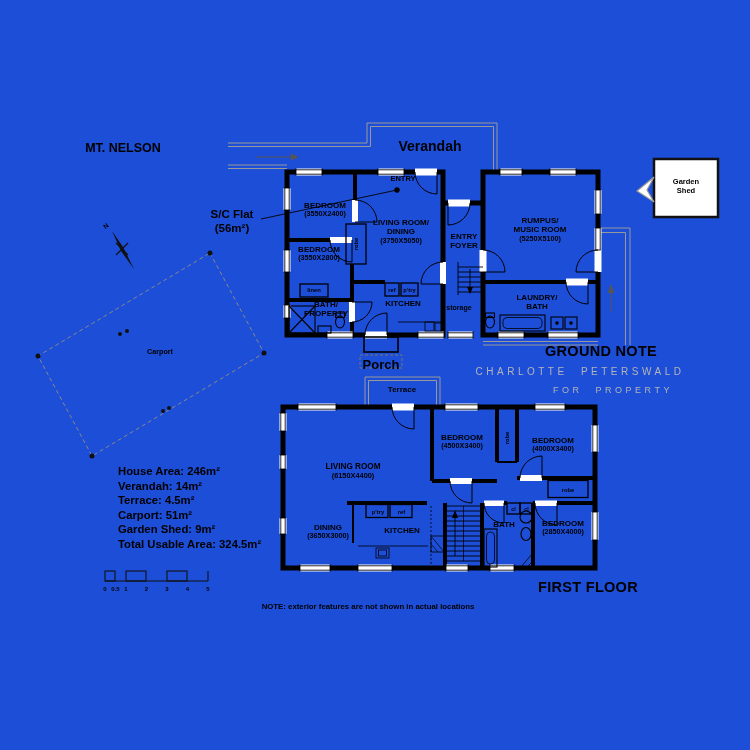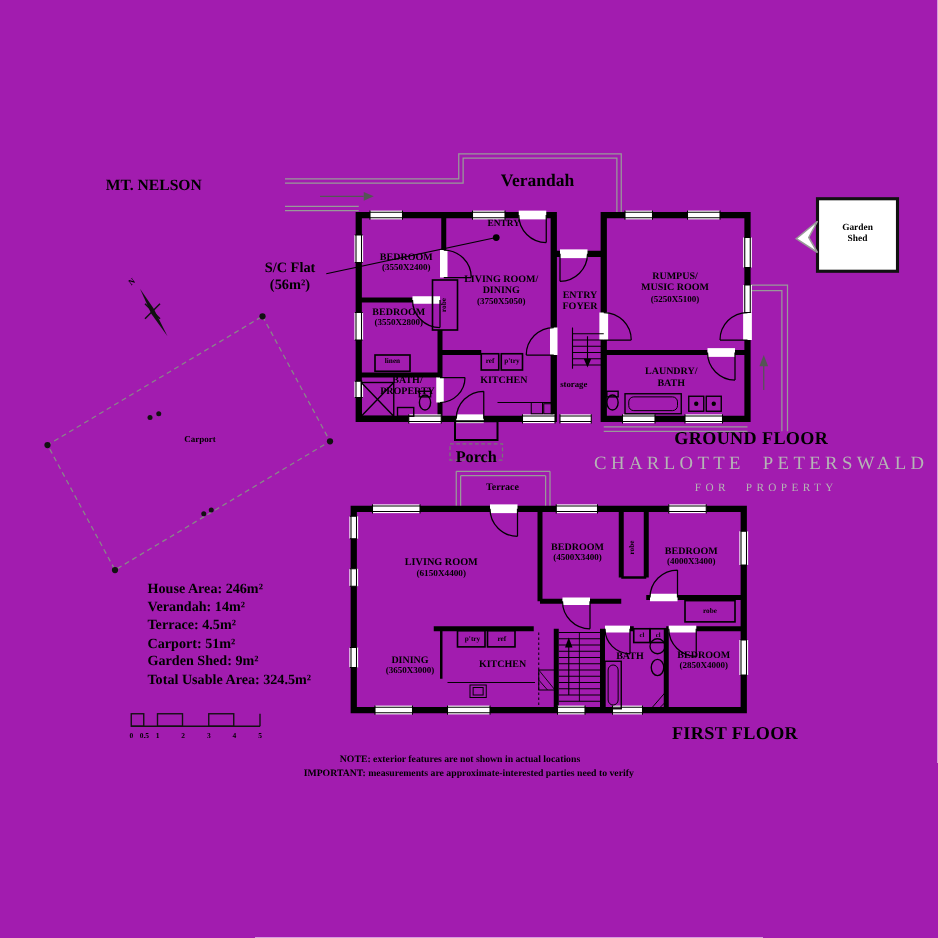--- a/index.html
+++ b/index.html
@@ -1,17 +1,17 @@
 <!DOCTYPE html>
 <html><head>
 <meta charset="utf-8">
 <style>
   html,body{margin:0;padding:0;background:#fff}
-  #canvas{position:relative;width:750px;height:750px;background:#a21caf;
-          font-family:Liberation Serif, serif;color:#000;overflow:hidden}
+  #canvas{position:relative;width:750px;height:750px;background:#1d4ed8;
+          font-family:Liberation Sans, sans-serif;color:#000;overflow:hidden}
   #plan-svg{position:absolute;left:0;top:0}
   .lbl{position:absolute;transform:translate(-50%,-50%);font-weight:700;text-align:center;
        white-space:nowrap;line-height:1.18;color:#000}
   .lbl .l{display:block}
   .dims{font-size:0.9em}
   .vlbl{transform:translate(-50%,-50%) rotate(-90deg)}
   .nrot{transform:translate(-50%,-50%) rotate(-38deg)}
   .brand{font-weight:400;color:#b5b5b5;letter-spacing:3.5px;word-spacing:7px}
   .left-block{transform:none;text-align:left}
 </style>
@@ -318,21 +318,21 @@
 <div class="lbl" style="left:537px;top:301.5px;font-size:8px">
   <span class="l">LAUNDRY/</span>
   <span class="l">BATH</span>
 </div>
 <div class="lbl" style="left:459px;top:308px;font-size:7px">storage</div>
 <div class="lbl" style="left:314px;top:290px;font-size:5.8px">linen</div>
 <div class="lbl vlbl" style="left:356px;top:244px;font-size:5.8px">robe</div>
 <div class="lbl" style="left:392px;top:289.5px;font-size:5.8px">ref</div>
 <div class="lbl" style="left:409.5px;top:289.5px;font-size:5.8px">p'try</div>
 
-<div class="lbl" style="left:353px;top:454px;font-size:8.2px">
+<div class="lbl" style="left:353px;top:471px;font-size:8.2px">
   <span class="l">LIVING ROOM</span>
   <span class="l dims">(6150X4400)</span>
 </div>
 <div class="lbl" style="left:462px;top:441.5px;font-size:8px">
   <span class="l">BEDROOM</span>
   <span class="l dims">(4500X3400)</span>
 </div>
 <div class="lbl" style="left:553px;top:444.5px;font-size:8px">
   <span class="l">BEDROOM</span>
   <span class="l dims">(4000X3400)</span>
@@ -347,38 +347,37 @@
 </div>
 <div class="lbl" style="left:402px;top:531px;font-size:8px">KITCHEN</div>
 <div class="lbl" style="left:504px;top:525px;font-size:8px">BATH</div>
 <div class="lbl vlbl" style="left:507px;top:438px;font-size:5.8px">robe</div>
 <div class="lbl" style="left:568px;top:489.5px;font-size:5.8px">robe</div>
 <div class="lbl" style="left:513.5px;top:508.5px;font-size:5.2px">cl</div>
 <div class="lbl" style="left:526.5px;top:508.5px;font-size:5.2px">cl</div>
 <div class="lbl" style="left:378px;top:511.5px;font-size:5.8px">p'try</div>
 <div class="lbl" style="left:401.5px;top:511.5px;font-size:5.8px">ref</div>
 
-<div class="lbl" style="left:601px;top:352px;font-size:14.5px;letter-spacing:0.3px">GROUND FLOOR</div>
+<div class="lbl" style="left:601px;top:352px;font-size:14.5px;letter-spacing:0.3px">GROUND NOTE</div>
 <div class="lbl" style="left:588px;top:588px;font-size:14.5px;letter-spacing:0.3px">FIRST FLOOR</div>
-<div class="lbl brand" style="left:609px;top:372px;font-size:15px">CHARLOTTE PETERSWALD</div>
+<div class="lbl brand" style="left:580px;top:372px;font-size:10px">CHARLOTTE PETERSWALD</div>
 <div class="lbl brand" style="left:613px;top:389.5px;font-size:9px">FOR PROPERTY</div>
 
 <div class="lbl left-block" style="left:118px;top:464px;font-size:11.3px;line-height:14.6px">
   <span class="l">House Area: 246m²</span>
   <span class="l">Verandah: 14m²</span>
   <span class="l">Terrace: 4.5m²</span>
   <span class="l">Carport: 51m²</span>
   <span class="l">Garden Shed: 9m²</span>
   <span class="l">Total Usable Area: 324.5m²</span>
 </div>
 
 <div class="lbl" style="left:105px;top:589.5px;font-size:6px">0</div>
 <div class="lbl" style="left:115.5px;top:589.5px;font-size:6px">0.5</div>
 <div class="lbl" style="left:126px;top:589.5px;font-size:6px">1</div>
 <div class="lbl" style="left:146.5px;top:589.5px;font-size:6px">2</div>
 <div class="lbl" style="left:167px;top:589.5px;font-size:6px">3</div>
 <div class="lbl" style="left:187.5px;top:589.5px;font-size:6px">4</div>
 <div class="lbl" style="left:208px;top:589.5px;font-size:6px">5</div>
 
 <div class="lbl" style="left:368px;top:606.5px;font-size:7.8px">NOTE: exterior features are not shown in actual locations</div>
-<div class="lbl" style="left:375px;top:617.5px;font-size:7.8px">IMPORTANT: measurements are approximate-interested parties need to verify</div>
 
 </div>
 
 </body></html>

